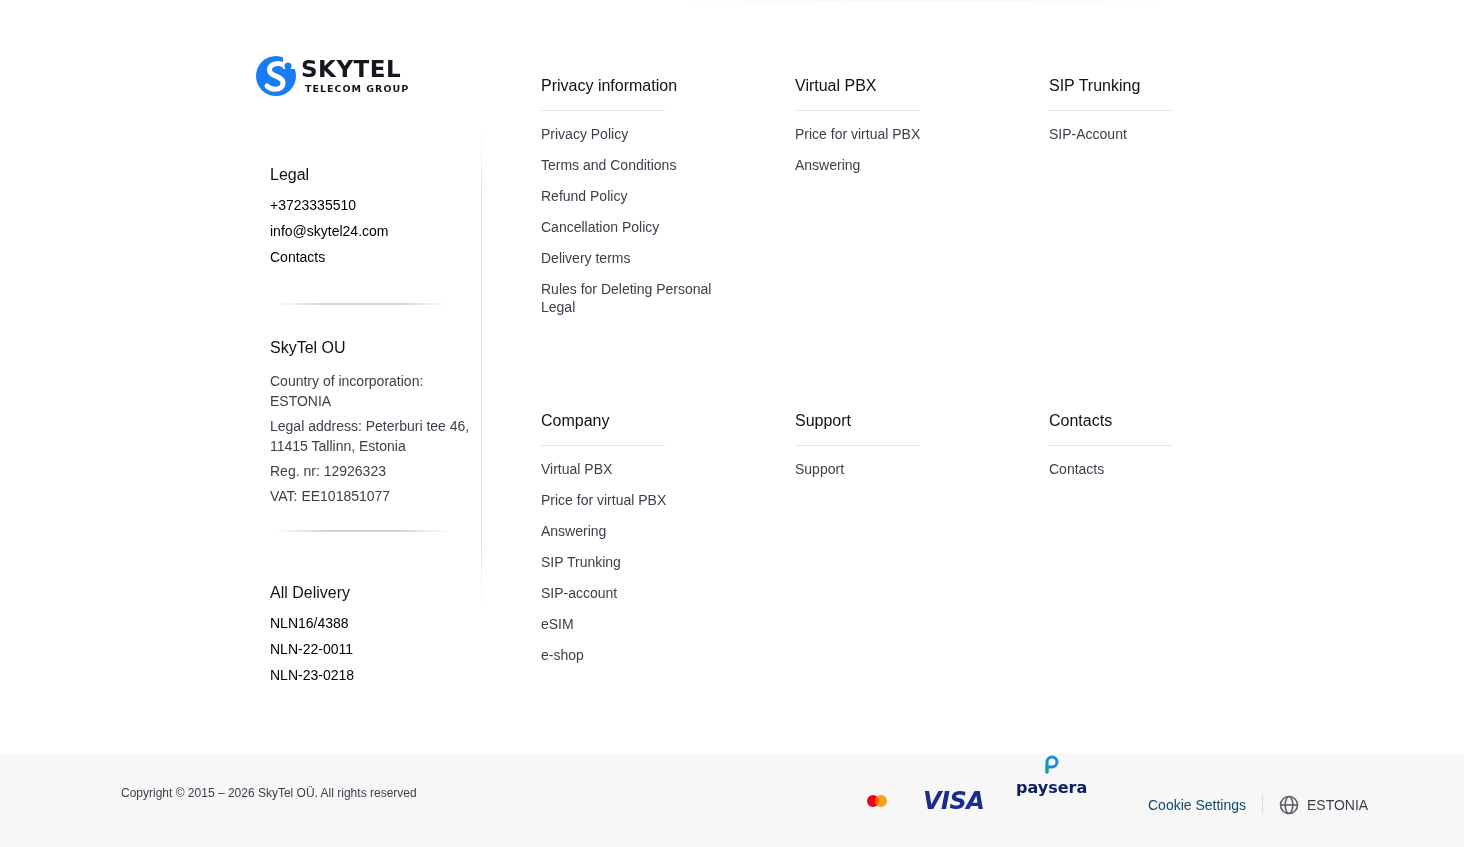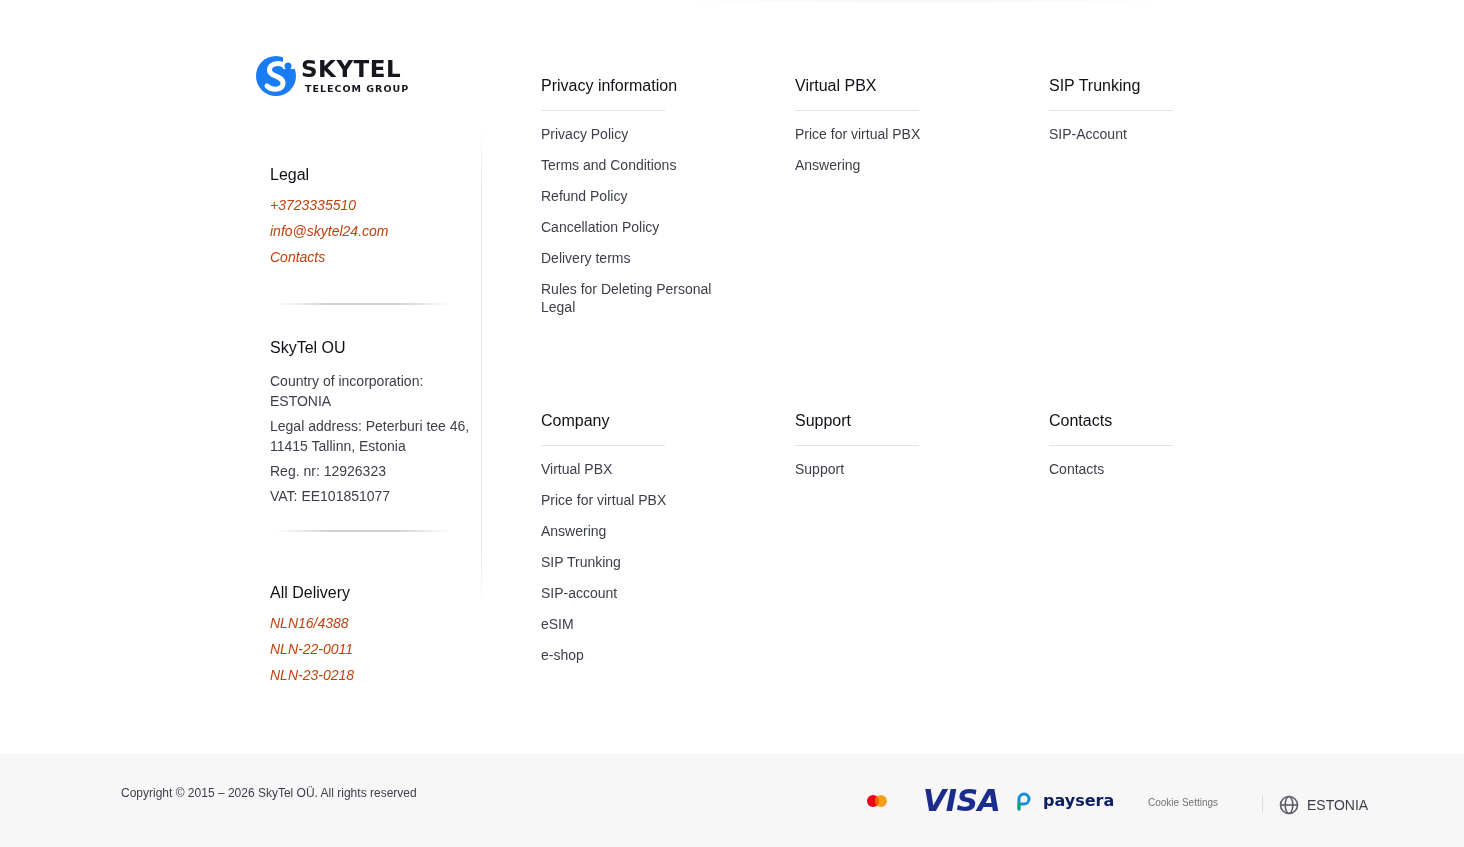--- a/index.html
+++ b/index.html
@@ -13,21 +13,21 @@
     .logo { position: absolute; left: 255px; top: 55px; display: flex; align-items: center; gap: 4px; }
     .logo-mark { width: 42px; height: 42px; }
     .logo-text { display: flex; flex-direction: column; line-height: 1; }
     .logo-title { font-family: "DejaVu Sans", sans-serif; font-weight: bold; font-size: 23px; letter-spacing: 0.5px; color: #16161e; }
     .logo-sub { font-family: "DejaVu Sans", sans-serif; font-size: 9.5px; letter-spacing: 1px; color: #16161e; margin-top: 3px; margin-left: 4px; font-weight: bold; }
 
     
     .info-col { position: absolute; left: 270px; top: 0; width: 200px; }
     .block { position: absolute; left: 0; width: 200px; }
     .block h3 { font-size: 16px; font-weight: normal; color: #111117; margin-bottom: 8px; }
-    .block .row { font-size: 14px; color: #c2410c; line-height: 26px; display: block; font-style: italic; }
+    .block .row { font-size: 14px; color: #000000; line-height: 26px; display: block; }
     .block .para { font-size: 14px; color: #3c3e4a; line-height: 20px; margin-bottom: 5px; }
     .hsep { position: absolute; left: 5px; width: 175px; height: 2px;
       background: linear-gradient(90deg, rgba(200,200,205,0), #d2d2d6 30%, #d2d2d6 70%, rgba(200,200,205,0)); }
 
     .vsep { position: absolute; left: 481px; top: 125px; width: 1px; height: 485px;
       background: linear-gradient(180deg, rgba(225,225,228,0), #e1e1e4 15%, #e1e1e4 85%, rgba(225,225,228,0)); }
 
     
     .link-col { position: absolute; width: 200px; }
     .link-col h4 { font-size: 16px; font-weight: normal; color: #111117; height: 24px; line-height: 24px; }
@@ -35,25 +35,25 @@
     .link-col a { display: block; font-size: 14px; color: #3c3e4a; text-decoration: none; line-height: 18px; margin-bottom: 13px; width: 190px; }
 
     
     .bottom-bar { position: absolute; left: 0; top: 754px; width: 1464px; height: 93px; background: #f7f7f8; }
     .copyright { position: absolute; left: 121px; top: 32px; font-size: 12px; color: #3c3e4a; }
     .recaptcha { position: absolute; left: 121px; top: 54px; font-size: 12px; color: #7c7e88; white-space: nowrap; }
     .recaptcha a { color: #3c3e4a; font-size: 14px; text-decoration: underline; }
 
     .pay { position: absolute; top: 0; height: 93px; display: flex; align-items: center; }
     .mc { left: 866px; }
-    .visa { left: 923px; font-family: "DejaVu Sans", sans-serif; font-weight: bold; font-style: italic; font-size: 30px; color: #1a2c8e; letter-spacing: -0.5px; }
-    .paysera { left: 1016px; gap: 11px; }
+    .visa { left: 923px; font-family: "DejaVu Sans", sans-serif; font-weight: bold; font-style: italic; font-size: 24px; color: #1a2c8e; letter-spacing: -0.5px; }
+    .paysera { left: 1016px; gap: 4px; flex-direction: column; }
     .paysera-text { font-family: "DejaVu Sans", sans-serif; font-weight: bold; font-size: 16px; color: #0d2064; }
 
-    .cookie { position: absolute; left: 1148px; top: 43px; font-size: 10px; color: #737373; cursor: pointer; }
+    .cookie { position: absolute; left: 1148px; top: 43px; font-size: 14px; color: #0c4a6e; cursor: pointer; }
     .bar-sep { position: absolute; left: 1262px; top: 41px; width: 1px; height: 18px; background: #dcdce0; }
     .lang { position: absolute; left: 1279px; top: 41px; display: flex; align-items: center; gap: 8px; font-size: 14px; color: #3c3e4a; justify-content: center; }
   </style>
 </head>
 <body>
 
 <div class="top-fade"></div>
 
 <div class="logo">
   <svg class="logo-mark" viewBox="0 0 42 42">

